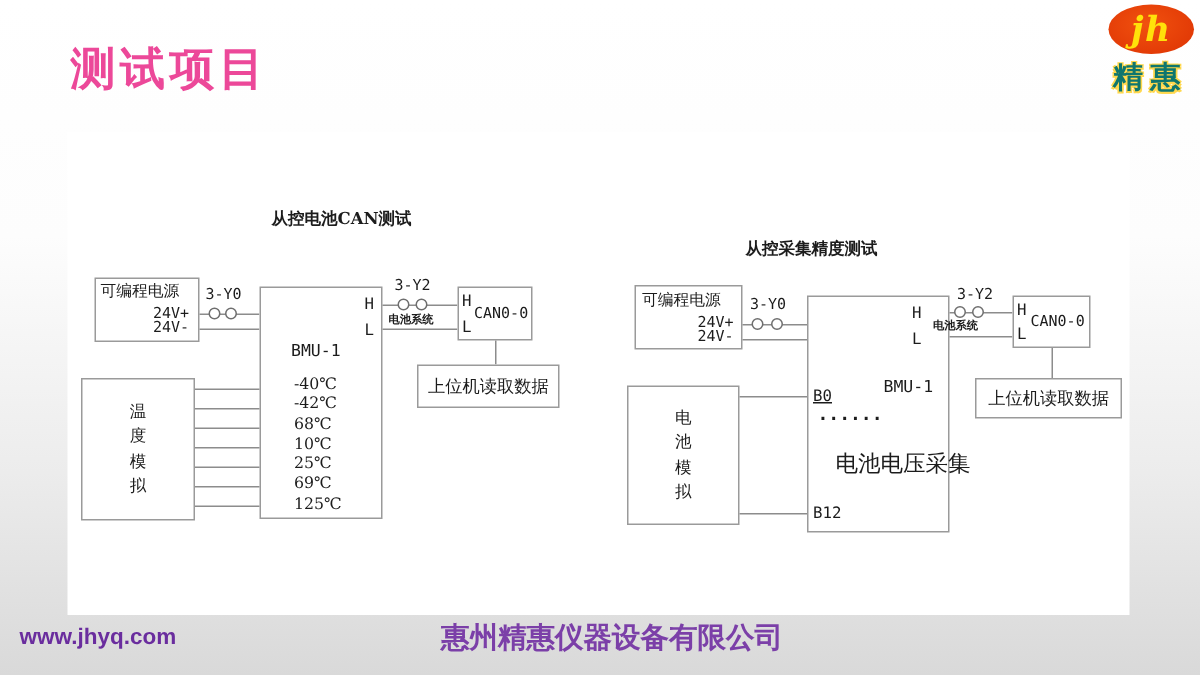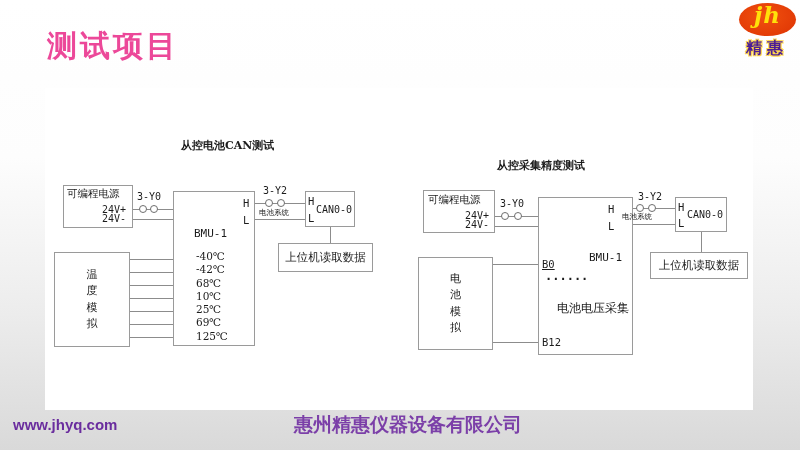--- a/index.html
+++ b/index.html
@@ -10,45 +10,45 @@
   }
   .panel{position:absolute;left:45px;top:88px;width:708px;height:322px;background:#ffffff;}
   .slide-title{
     position:absolute;left:47px;top:26px;font-size:30px;font-weight:bold;
     color:#ec4899;letter-spacing:3px;font-family:"Liberation Sans",sans-serif;
   }
   
   .logo-ellipse{
     position:absolute;left:739px;top:3px;width:57px;height:33px;border-radius:50%;
     background:radial-gradient(ellipse at 45% 40%,#f1510f 0%,#e23a06 75%,#cf3305 100%);
-    display:flex;align-items:flex-start;justify-content:center;
+    display:flex;align-items:center;justify-content:center;
   }
   .logo-jh{
     color:#ffe10a;font-family:"DejaVu Serif",serif;font-weight:bold;font-style:italic;
     font-size:23px;line-height:23px;letter-spacing:1px;
   }
   .logo-brand{
     position:absolute;left:736px;top:38px;width:62px;text-align:center;
-    color:#4c1d95;font-weight:bold;font-size:16px;letter-spacing:5px;
+    color:#0f766e;font-weight:bold;font-size:20px;letter-spacing:5px;
     text-shadow:1px 1px 0 #ffd84d,-1px -1px 0 #ffd84d,1px -1px 0 #ffd84d,-1px 1px 0 #ffd84d;
     white-space:nowrap;
   }
   
   .dbox{position:absolute;border:1px solid #9a9a9a;background:#fff;box-sizing:border-box;}
   .hline{position:absolute;height:1px;background:#8c8c8c;}
   .vline{position:absolute;width:1px;background:#8c8c8c;}
   .contact{
     position:absolute;width:8px;height:8px;border:1px solid #6e6e6e;border-radius:50%;
     background:#fff;box-sizing:border-box;
   }
   .lbl{position:absolute;color:#1c1c1c;white-space:nowrap;font-family:"DejaVu Serif",serif;}
   .mono{font-family:"DejaVu Sans Mono",monospace;}
   .dtitle{font-size:11px;font-weight:bold;}
   .boxlabel{font-size:10.5px;}
-  .sys{font-size:7.5px;font-weight:normal;padding-left:48px;}
+  .sys{font-size:7.5px;font-weight:bold;padding-left:48px;}
   .hl{font-size:10.5px;line-height:10px;}
   .pwr{font-size:10px;line-height:9.5px;text-align:right;}
   .temps{position:absolute;font-family:"DejaVu Serif",serif;font-size:10.5px;color:#1c1c1c;}
   .temps div{line-height:13.3px;height:13.3px;}
   .vtextbox{display:flex;align-items:center;justify-content:center;}
   .vtext{
     width:14px;word-break:break-all;text-align:center;font-size:11px;line-height:16.5px;
     font-family:"DejaVu Serif",serif;color:#1c1c1c;
   }
   .dotsCol{
@@ -144,21 +144,21 @@
 <div class="contact" style="left:501px;top:212px;"></div>
 <div class="contact" style="left:514px;top:212px;"></div>
 
 <div class="dbox" style="left:538px;top:197px;width:95px;height:158px;"></div>
 <div class="lbl sys" style="left:574px;top:212px;">电池系统</div>
 <div class="lbl hl mono" style="left:608px;top:204px;">H</div>
 <div class="lbl hl mono" style="left:608px;top:221px;">L</div>
 <div class="lbl mono" style="left:589px;top:251px;font-size:11px;">BMU-1</div>
 <div class="lbl mono" style="left:542px;top:258px;font-size:10.5px;text-decoration:underline;">B0</div>
 <div class="dotsCol" style="left:545px;top:271px;">......</div>
-<div class="lbl" style="left:557px;top:300px;font-size:12px;">电池电压采集</div>
+<div class="lbl" style="left:557px;top:300px;font-size:15px;">电池电压采集</div>
 <div class="lbl mono" style="left:542px;top:336px;font-size:10.5px;">B12</div>
 
 <div class="dbox vtextbox" style="left:418px;top:257px;width:75px;height:93px;">
   <div class="vtext">电池模拟</div>
 </div>
 <div class="hline" style="left:493px;top:264px;width:45px;"></div>
 <div class="hline" style="left:493px;top:342px;width:45px;"></div>
 
 <div class="hline" style="left:633px;top:208px;width:42px;"></div>
 <div class="hline" style="left:633px;top:224px;width:42px;"></div>

